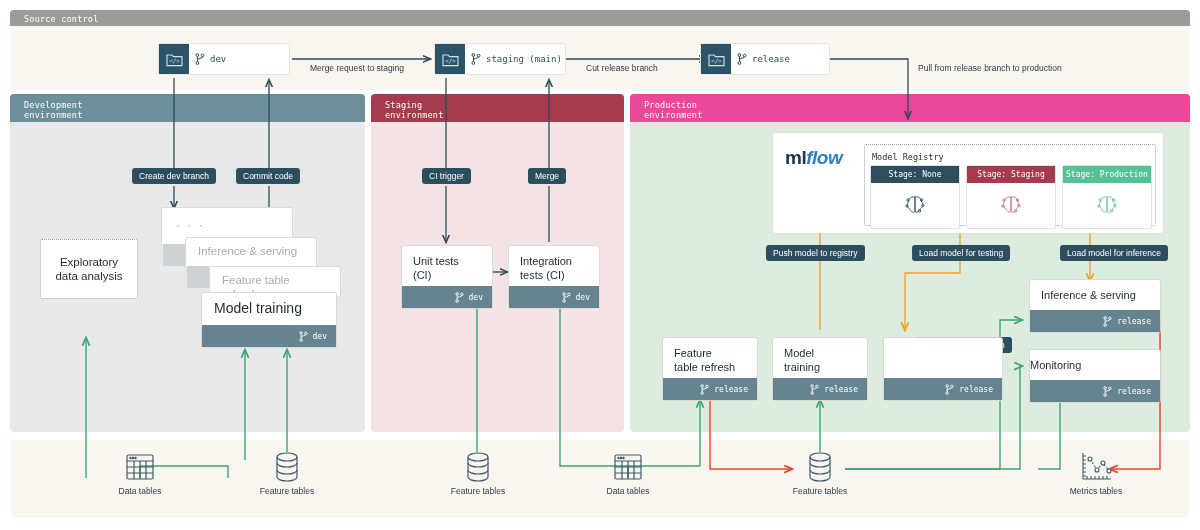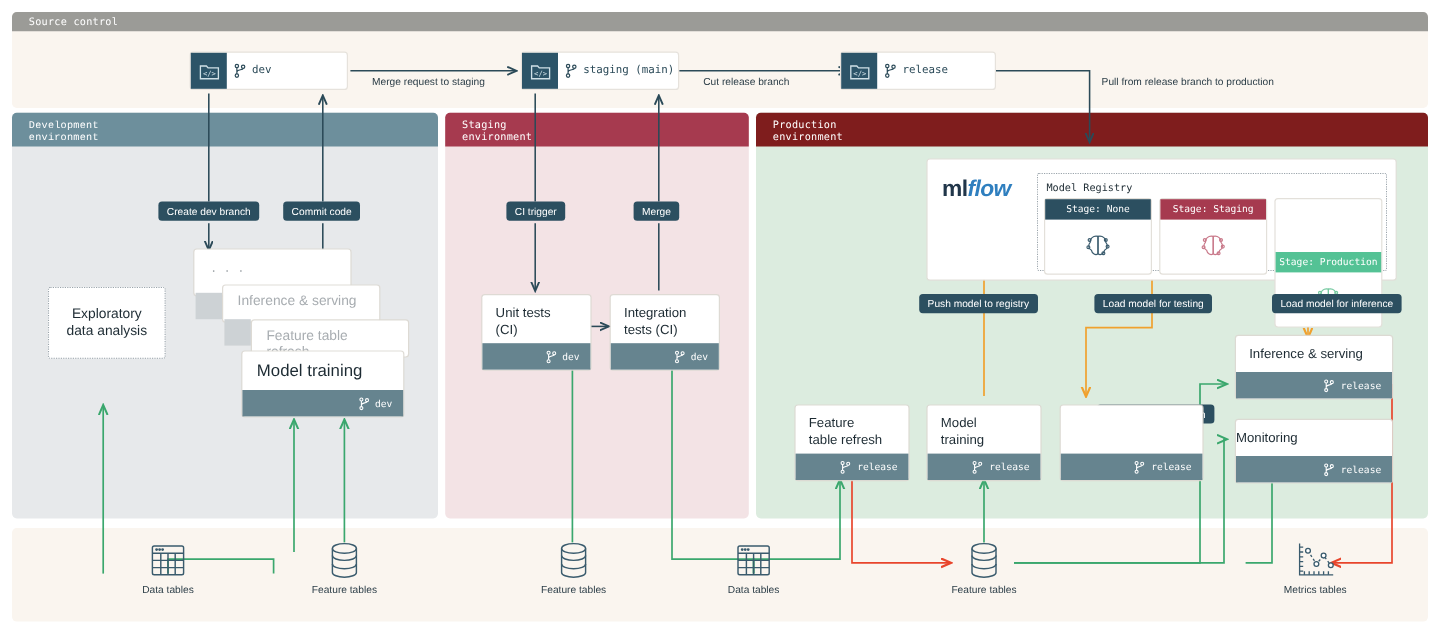--- a/index.html
+++ b/index.html
@@ -6,25 +6,25 @@
   body{font-family:"Liberation Sans", sans-serif;}
   #root{position:relative;width:1200px;height:530px;overflow:hidden;background:#ffffff;}
   .abs{position:absolute;}
   
   .band{position:absolute;border-radius:4px;}
   .band-hdr{position:absolute;border-radius:4px 4px 0 0;color:#ffffff;
     font-family:"DejaVu Sans Mono","Liberation Mono",monospace;font-size:8.5px;
     letter-spacing:.2px;line-height:10px;padding:6px 0 0 14px;box-sizing:border-box;}
   .srcctl-hdr{background:#9b9b97;}
   .srcctl-body{background:#faf5ef;}
-  .dev-hdr{background:#6d8f9c;font-family:Liberation Mono, monospace;}
+  .dev-hdr{background:#6d8f9c;}
   .dev-body{background:#e7e9eb;}
   .stg-hdr{background:#a63a4f;}
   .stg-body{background:#f3e3e5;}
-  .prd-hdr{background:#7f1d1d;}
+  .prd-hdr{background:#ec4899;}
   .prd-body{background:#dcecdf;}
   .bottom-band{background:#faf5ef;}
 
   
   .repo{position:absolute;height:32px;background:#ffffff;border:1px solid #e6e2dc;
         border-radius:3px;display:flex;align-items:center;box-sizing:border-box;}
   .repo-ic{width:30px;height:30px;background:#2c5468;display:flex;align-items:center;
         justify-content:center;flex:0 0 30px;margin-left:0px;}
   .repo-txt{font-family:"DejaVu Sans Mono","Liberation Mono",monospace;font-size:9px;
         color:#2b4a58;margin-left:6px;display:flex;align-items:center;gap:5px;}
@@ -344,21 +344,21 @@
             <circle cx="20.5" cy="8" r="1.2"></circle>
             <circle cx="22" cy="13.5" r="1.2"></circle>
             <circle cx="18.5" cy="19" r="1.2"></circle>
             <circle cx="7" cy="8" r="1.2"></circle>
             <circle cx="6" cy="14" r="1.2"></circle>
           </g>
         </svg>
     </div>
   </div>
   <div class="stage" style="left:1063px;top:166px;width:88px;">
-    <div class="stage-h" style="background:#54c295;margin-top:44px;">Stage: Production</div>
+    <div class="stage-h" style="background:#54c295;">Stage: Production</div>
     <div class="stage-b">
       <svg width="28" height="28" viewBox="0 0 28 28">
           <g fill="none" stroke="#74c9a0" stroke-width="1">
             <path d="M14,5 C10,4 7,7 7.5,10 C5.5,12 6,15.5 8.5,16.5 C9,19.5 12,21 14,19.5 L14,5Z"></path>
             <path d="M14,5 C18,4 21,7 20.5,10 C22.5,12 22,15.5 19.5,16.5 C19,19.5 16,21 14,19.5 L14,5Z"></path>
             <circle cx="20.5" cy="8" r="1.2"></circle>
             <circle cx="22" cy="13.5" r="1.2"></circle>
             <circle cx="18.5" cy="19" r="1.2"></circle>
             <circle cx="7" cy="8" r="1.2"></circle>
             <circle cx="6" cy="14" r="1.2"></circle>

